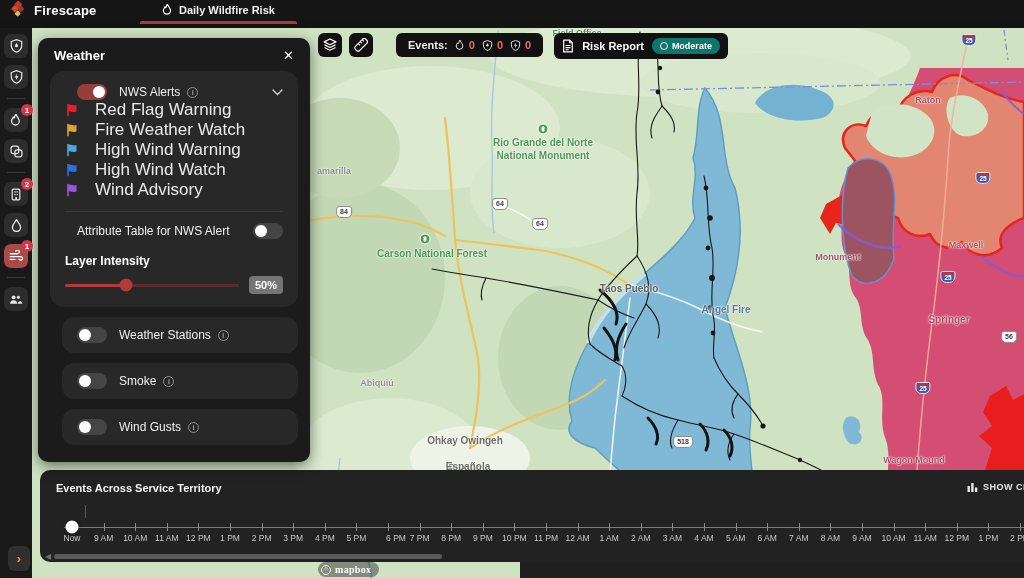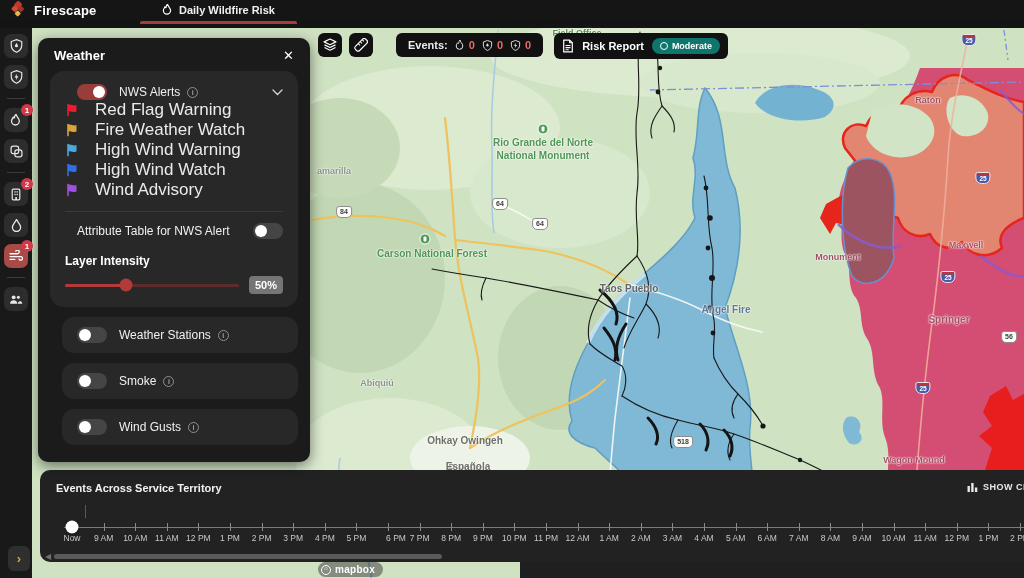--- a/index.html
+++ b/index.html
@@ -37,21 +37,21 @@
   .park-dot::after { content:""; position:absolute; left:3px; top:2px; width:3px; height:5px; background:#fff; border-radius:1px; }
   .shield-us { position:absolute; transform:translate(-50%,-50%); background:#fdfdfb; border:1.5px solid #8d8d8d;
     border-radius:3px 3px 5px 5px; color:#3f3f3f; font-size:7px; font-weight:bold; padding:1px 3px; line-height:8px; }
   .shield-i { position:absolute; transform:translate(-50%,-50%); background:#4a5aa8; border-radius:2px 2px 6px 6px;
     color:#fff; font-size:6.5px; font-weight:bold; padding:3px 3px 1px 3px; line-height:6px; border:1px solid #e8e8e8;
     box-shadow:inset 0 2.5px 0 #b4373f; }
   #mapbox-logo { position:absolute; left:318px; top:534px; height:15px; display:flex; align-items:center; gap:4px;
     background:rgba(70,70,70,.55); border-radius:9px; padding:0 8px 0 3px; }
   #mapbox-logo .mb-circle { width:10px; height:10px; border-radius:50%; border:1.5px solid #fff; color:#fff;
     font-size:6px; display:flex; align-items:center; justify-content:center; }
-  #mapbox-logo .mb-text { color:#fff; font-size:10px; font-weight:bold; letter-spacing:.3px; }
+  #mapbox-logo .mb-text { color:#fff; font-size:10px; font-weight:bold; letter-spacing:.3px;font-family:Liberation Serif, serif; }
 
   
   #map-controls { position:absolute; left:318px; top:33px; display:flex; align-items:flex-start; gap:7px; z-index:50; }
   .tool-btn { width:24px; height:24px; border-radius:6px; background:#111; display:flex; align-items:center; justify-content:center; cursor:pointer; }
   #events-pill { height:24px; background:#111; border-radius:6px; display:flex; align-items:center; gap:7px; padding:0 12px; margin-left:16px; }
   #events-pill .ev-label { color:#ececec; font-size:11px; font-weight:bold; }
   .ev-group { display:flex; align-items:center; gap:4px; }
   .ev-count { color:#e66a6a; font-size:11px; font-weight:bold; }
   #risk-pill { height:26px; background:#111; border-radius:6px; display:flex; align-items:center; gap:8px; padding:0 8px; margin-left:4px; cursor:pointer; }
   #risk-pill .rr-text { color:#fff; font-size:11px; font-weight:bold; }

